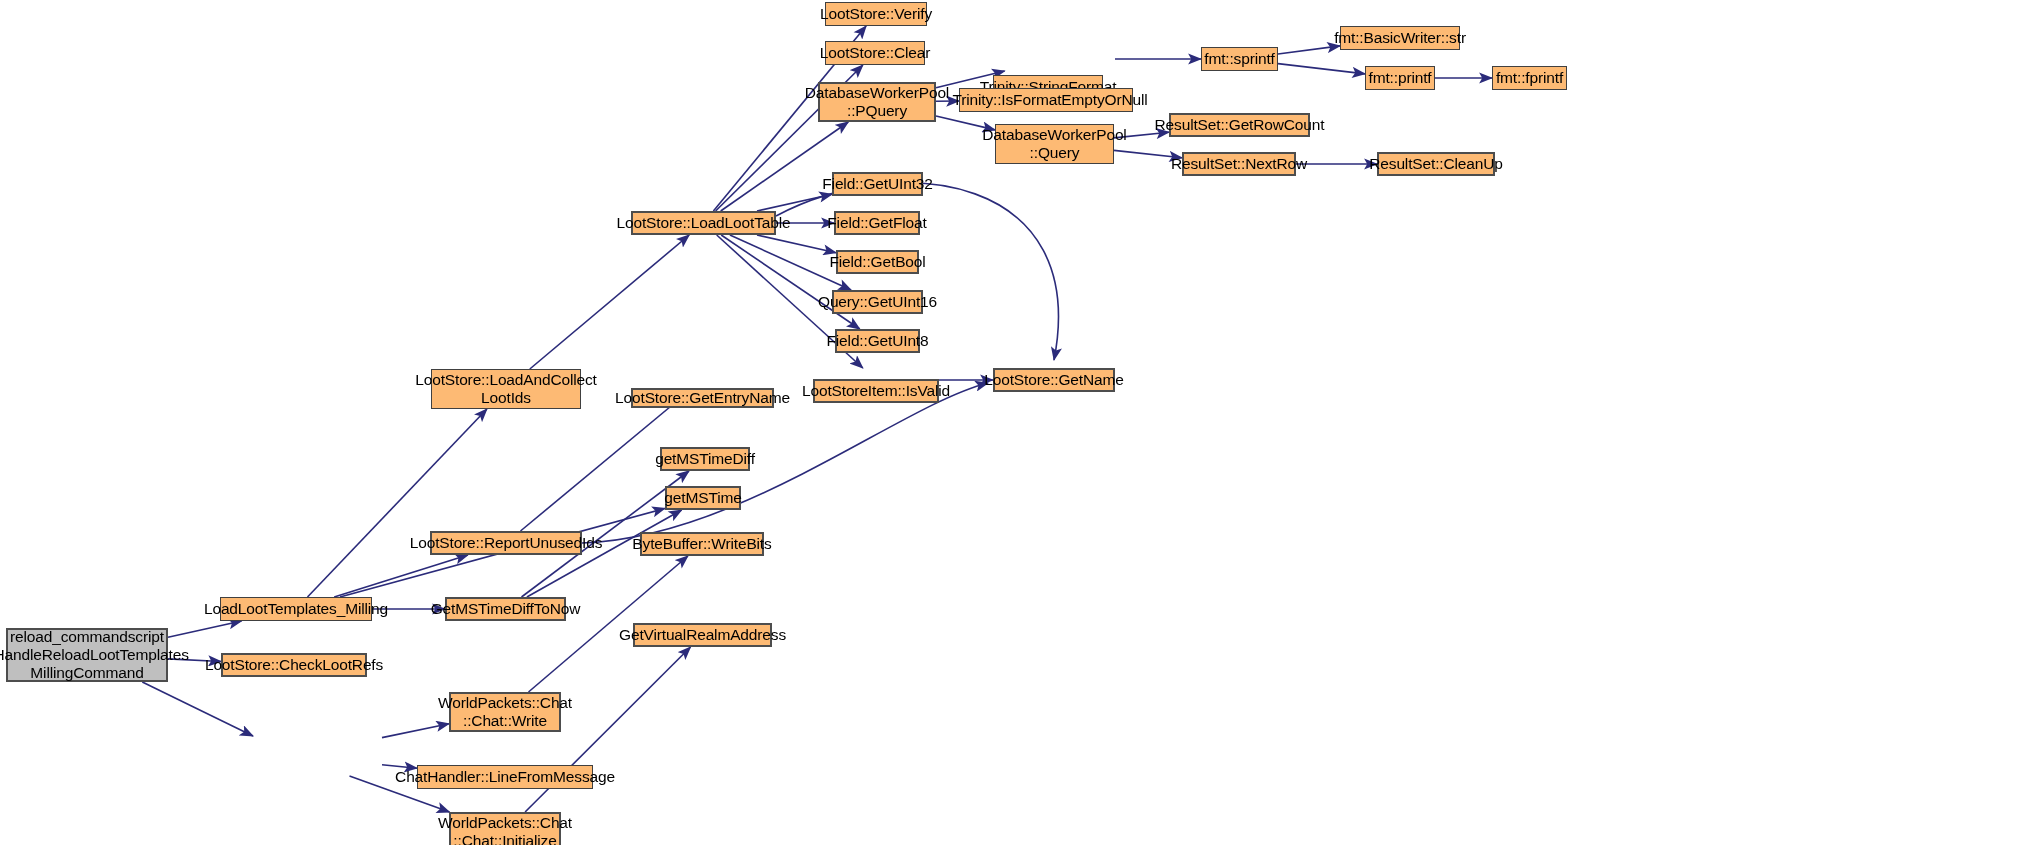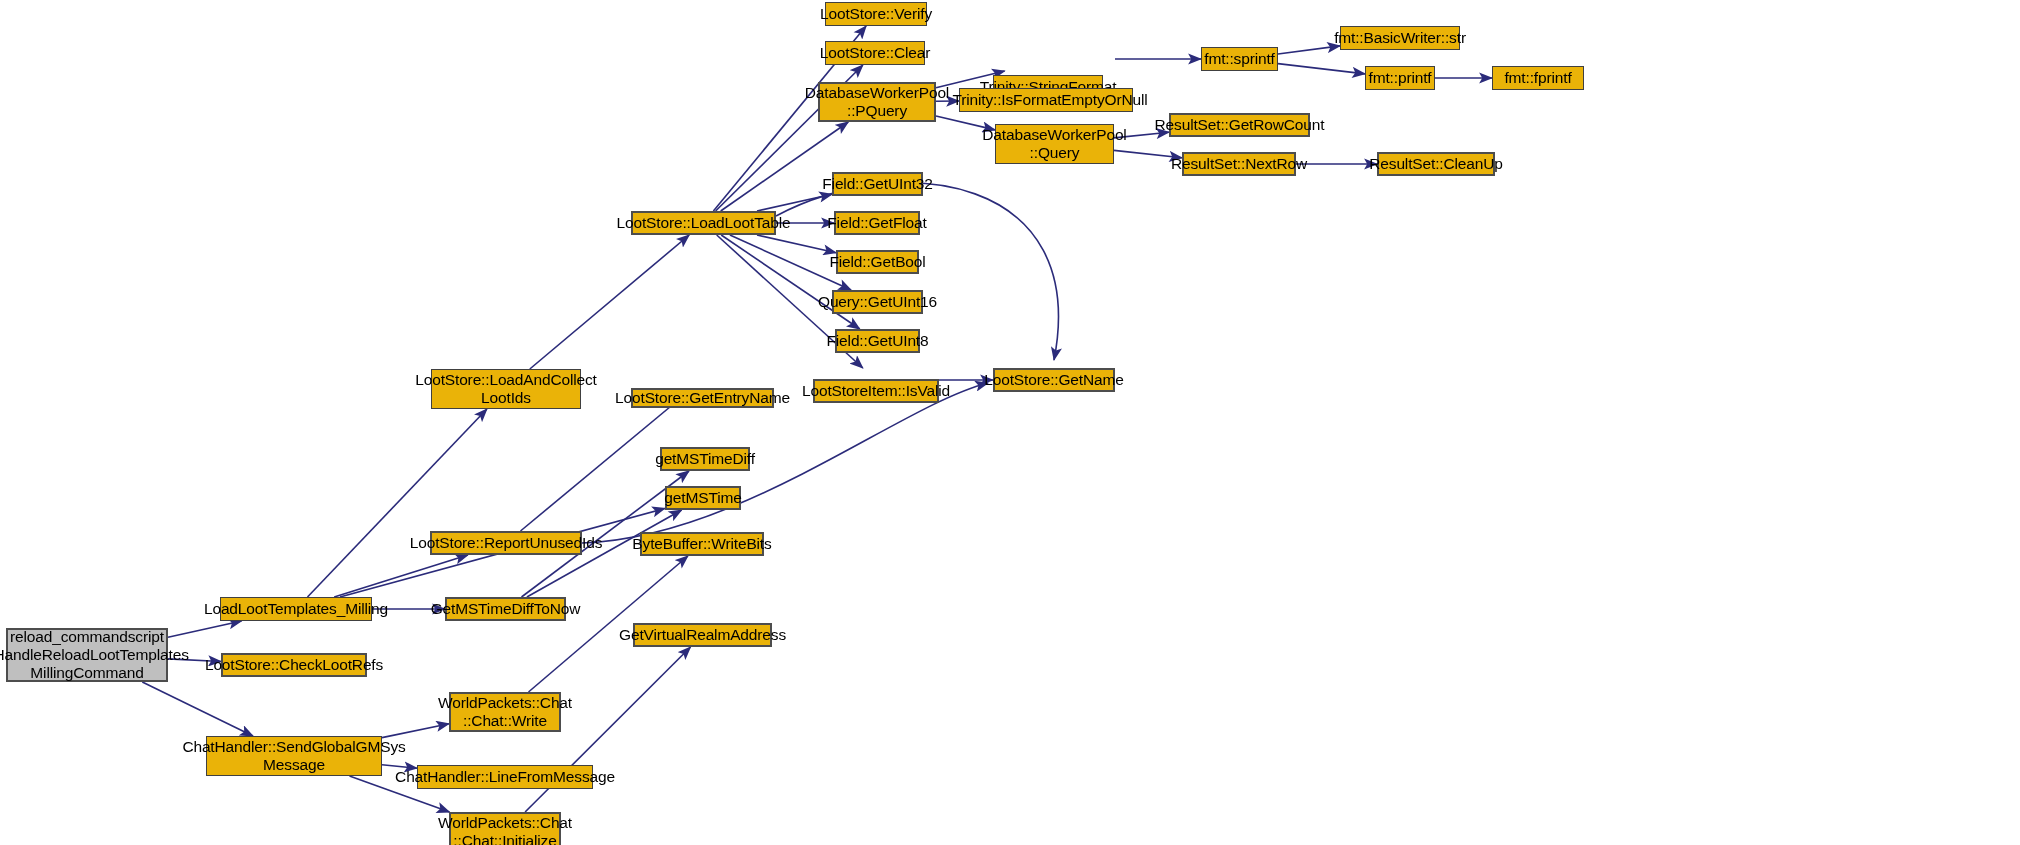--- a/index.html
+++ b/index.html
@@ -26,21 +26,21 @@
     height: 845px;
     pointer-events: none;
   }
   .gnode {
     position: absolute;
     box-sizing: border-box;
     display: flex;
     align-items: center;
     justify-content: center;
     text-align: center;
-    background: #eab308;
+    background: #fdba74;
     border: 1px solid #404040;
     color: #000000;
     font-size: 15.5px;
     line-height: 1.16;
     letter-spacing: -0.15px;
     white-space: pre-line;
     padding: 0 4px;
     z-index: 5;
   }
   .gnode.thick {
@@ -98,22 +98,20 @@
       <line x1="1278.0" y1="54.0" x2="1340.0" y2="45.9" stroke="#2b2b7a" stroke-width="1.6" marker-end="url(#ah)"></line>
       <line x1="1278.0" y1="63.6" x2="1365.0" y2="73.9" stroke="#2b2b7a" stroke-width="1.6" marker-end="url(#ah)"></line>
       <line x1="1296.0" y1="164.0" x2="1377.0" y2="164.0" stroke="#2b2b7a" stroke-width="1.6" marker-end="url(#ah)"></line>
       <line x1="1435.0" y1="78.0" x2="1492.0" y2="78.0" stroke="#2b2b7a" stroke-width="1.6" marker-end="url(#ah)"></line>
     </svg>
 <div class="gnode root" style="left: 6px; top: 628px; width: 162px; height: 54px; background: rgb(191, 191, 191); border-color: rgb(77, 77, 77);">reload_commandscript
 ::HandleReloadLootTemplates
 MillingCommand</div>
     <div class="gnode" style="left: 220px; top: 597px; width: 152px; height: 24px;">LoadLootTemplates_Milling</div>
     <div class="gnode thick" style="left: 221px; top: 653px; width: 146px; height: 24px;">LootStore::CheckLootRefs</div>
-    <div class="gnode" style="left: 206px; top: 736px; width: 176px; height: 40px;">ChatHandler::SendGlobalGMSys
-Message</div>
     <div class="gnode" style="left: 431px; top: 369px; width: 150px; height: 40px;">LootStore::LoadAndCollect
 LootIds</div>
     <div class="gnode thick" style="left: 430px; top: 531px; width: 152px; height: 24px;">LootStore::ReportUnusedIds</div>
     <div class="gnode thick" style="left: 445px; top: 597px; width: 121px; height: 24px;">GetMSTimeDiffToNow</div>
     <div class="gnode thick" style="left: 449px; top: 692px; width: 112px; height: 40px;">WorldPackets::Chat
 ::Chat::Write</div>
     <div class="gnode" style="left: 417px; top: 765px; width: 176px; height: 24px;">ChatHandler::LineFromMessage</div>
     <div class="gnode thick" style="left: 449px; top: 812px; width: 112px; height: 40px;">WorldPackets::Chat
 ::Chat::Initialize</div>
     <div class="gnode thick" style="left: 631px; top: 211px; width: 145px; height: 24px;">LootStore::LoadLootTable</div>
@@ -136,14 +134,14 @@
     <div class="gnode" style="left: 959px; top: 88px; width: 174px; height: 24px; padding-left: 12px;">Trinity::IsFormatEmptyOrNull</div>
     <div class="gnode" style="left: 995px; top: 124px; width: 119px; height: 40px;">DatabaseWorkerPool
 ::Query</div>
     <div class="gnode thick" style="left: 993px; top: 368px; width: 122px; height: 24px;">LootStore::GetName</div>
     <div class="gnode" style="left: 1201px; top: 47px; width: 77px; height: 24px;">fmt::sprintf</div>
     <div class="gnode thick" style="left: 1169px; top: 113px; width: 141px; height: 24px;">ResultSet::GetRowCount</div>
     <div class="gnode thick" style="left: 1182px; top: 152px; width: 114px; height: 24px;">ResultSet::NextRow</div>
     <div class="gnode" style="left: 1340px; top: 26px; width: 120px; height: 24px;">fmt::BasicWriter::str</div>
     <div class="gnode" style="left: 1365px; top: 66px; width: 70px; height: 24px;">fmt::printf</div>
     <div class="gnode thick" style="left: 1377px; top: 152px; width: 118px; height: 24px;">ResultSet::CleanUp</div>
-    <div class="gnode" style="left: 1492px; top: 66px; width: 92px; height: 24px;">fmt::fprintf</div>
+    <div class="gnode" style="left: 1492px; top: 66px; width: 75px; height: 24px;">fmt::fprintf</div>
   </div>
 
 </body></html>

